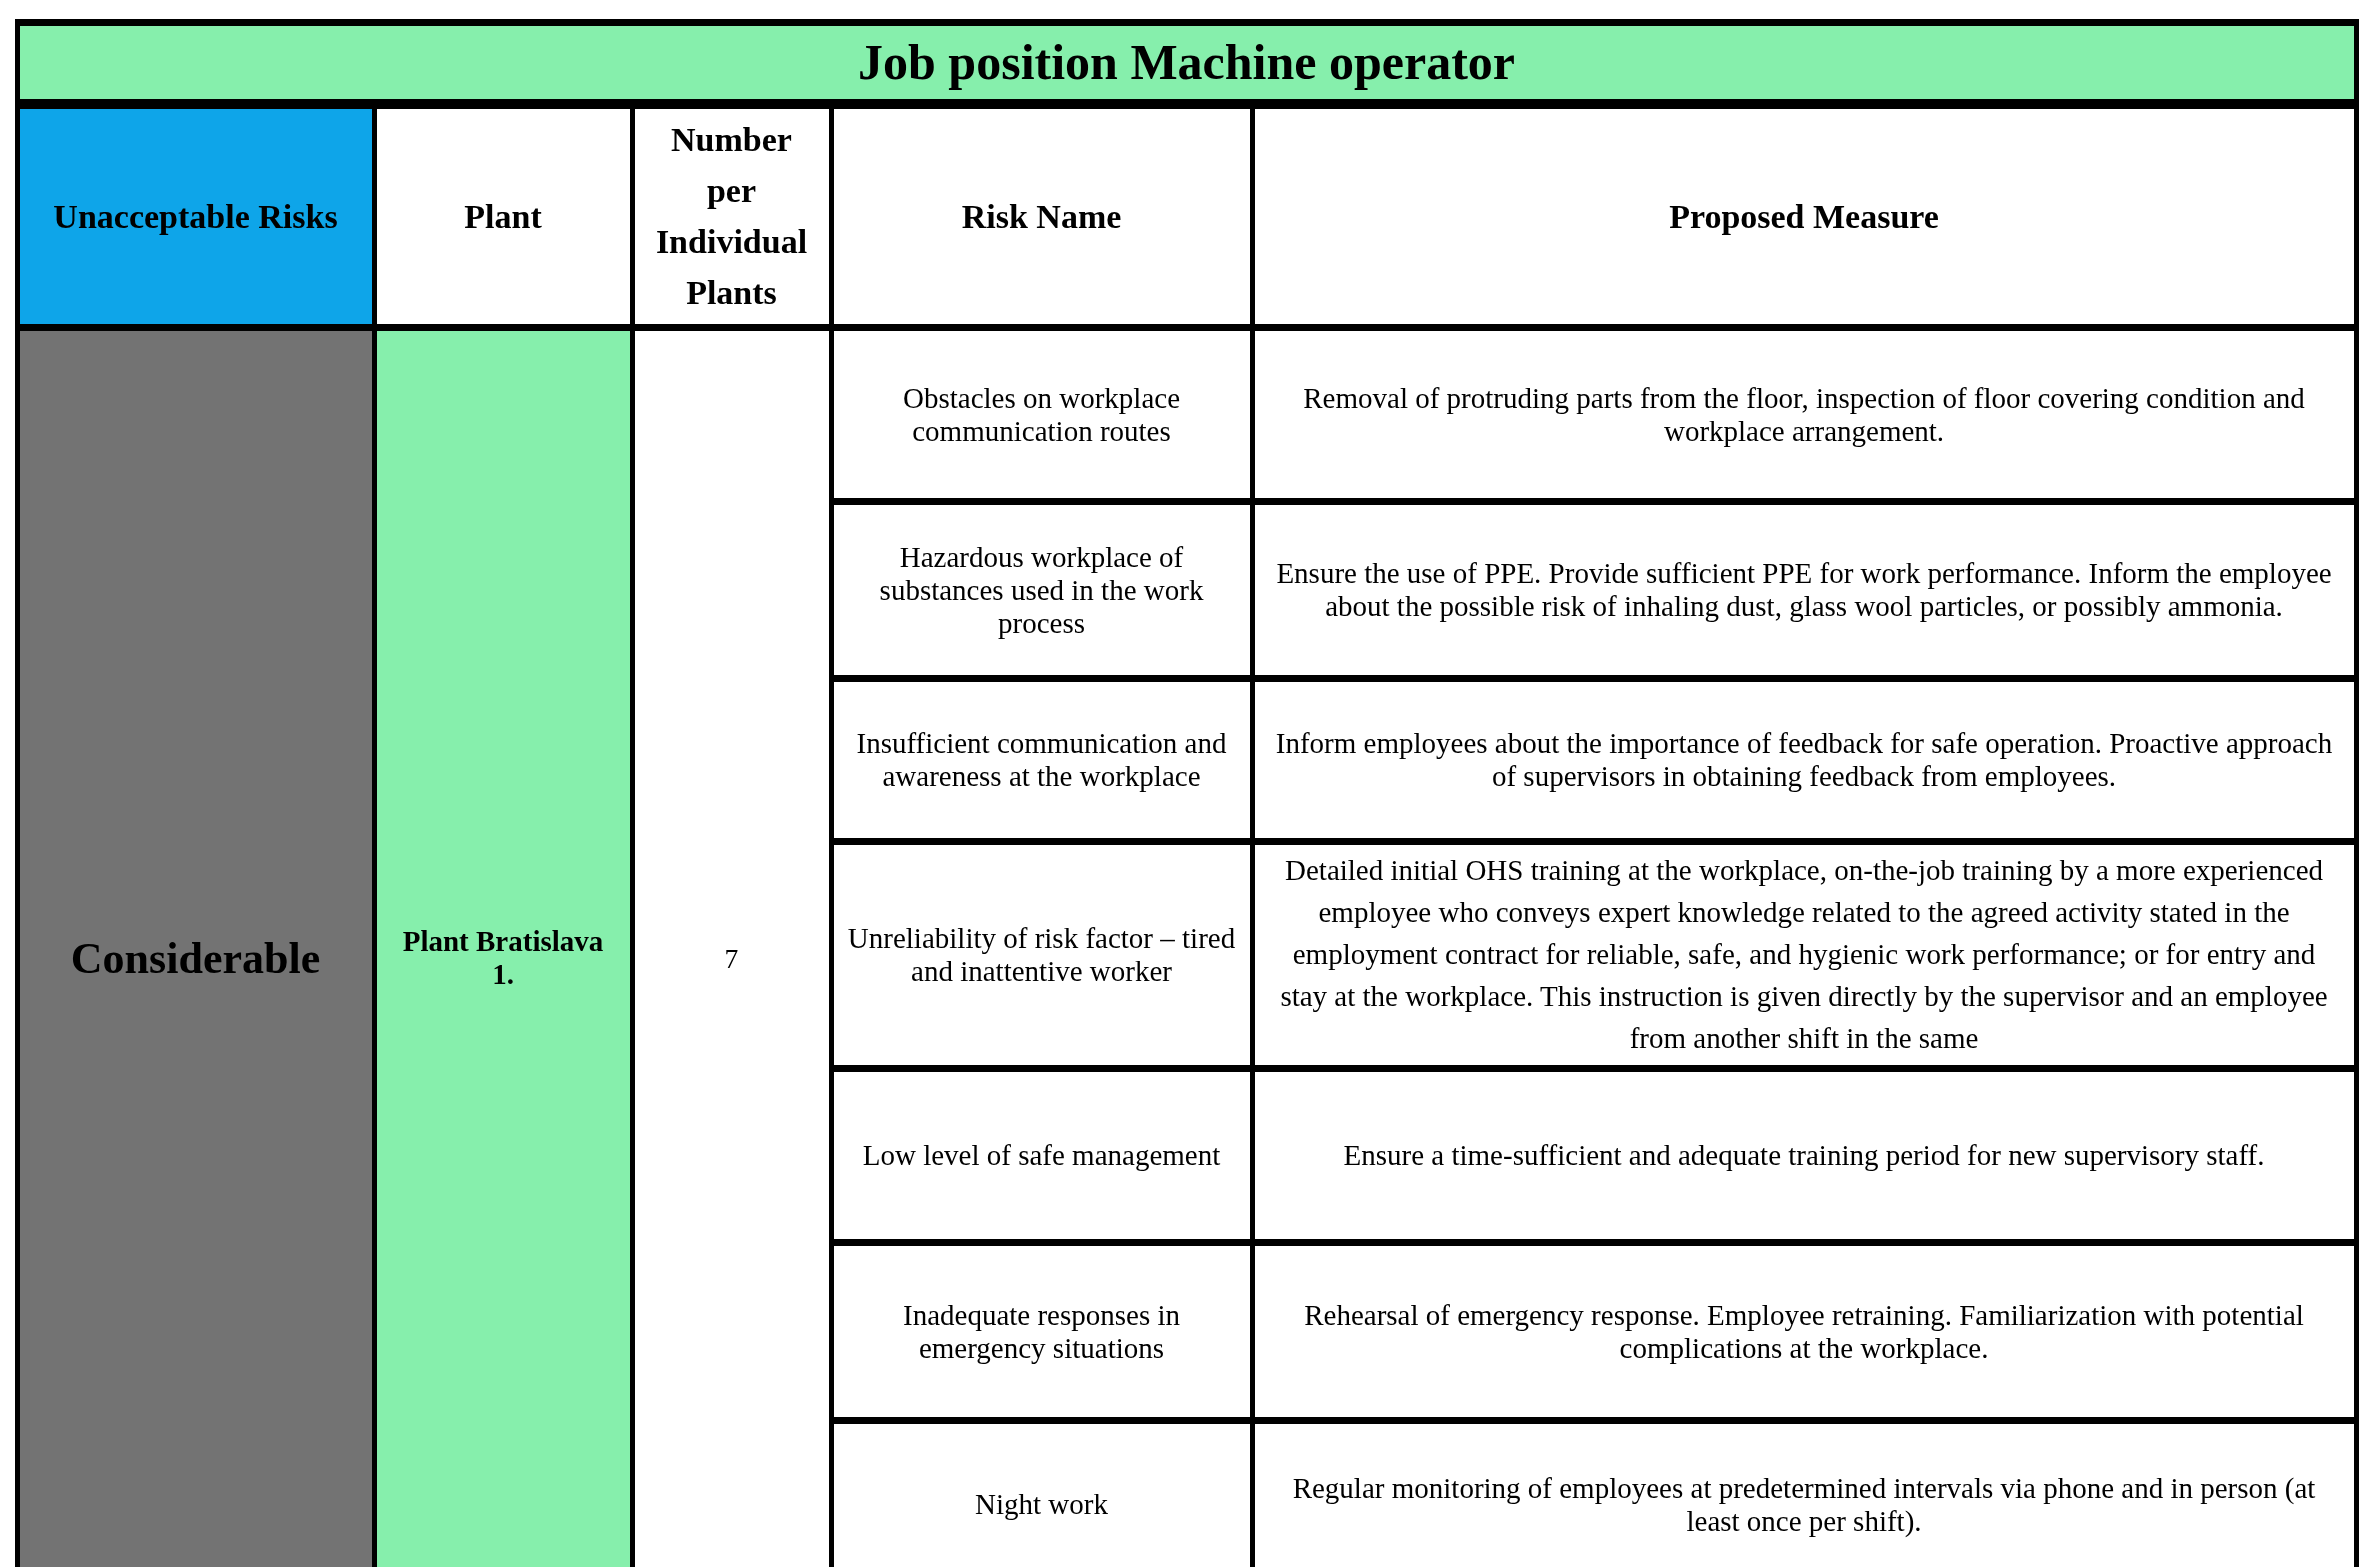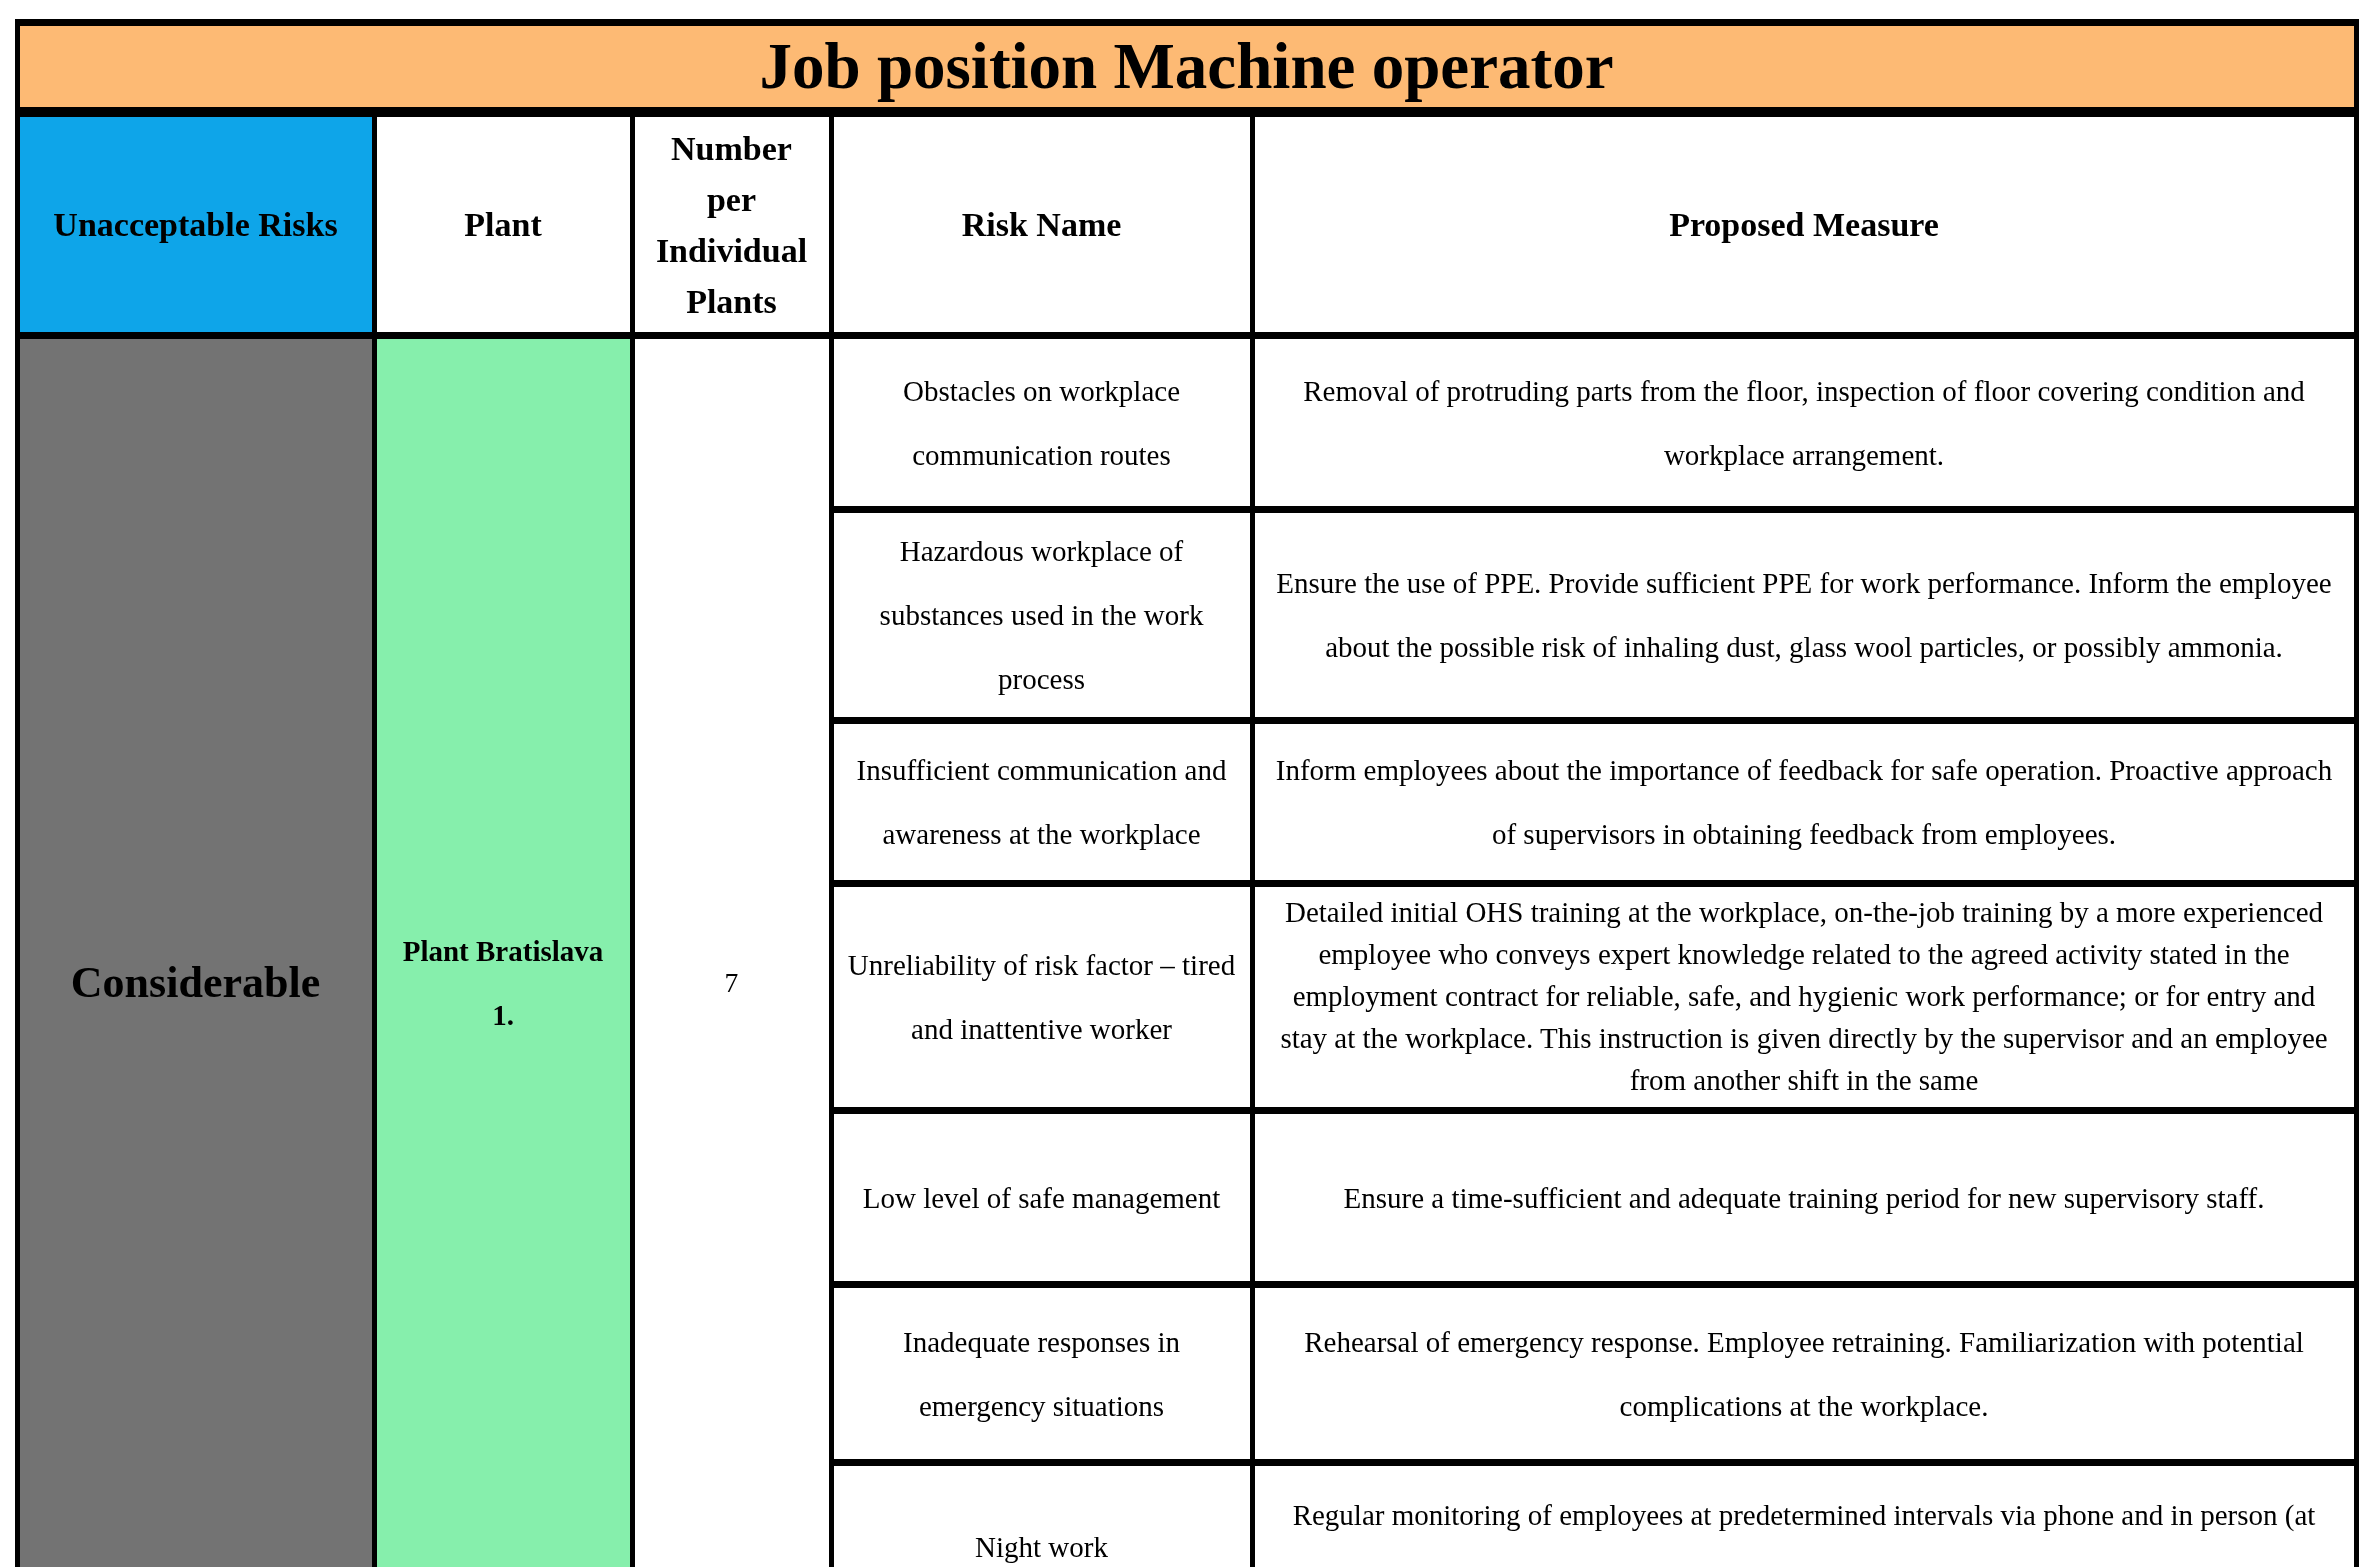--- a/index.html
+++ b/index.html
@@ -29,36 +29,36 @@
     border: 5.8px solid #000;
     border-top-width: 7.3px;
     border-bottom-width: 7.3px;
     box-sizing: border-box;
     text-align: center;
     vertical-align: middle;
     overflow: hidden;
     padding: 5.8px 11.6px;
   }
   .title-cell {
-    background: #fdba74;
-    font-size: 65px;
+    background: #86efac;
+    font-size: 50px;
     font-weight: bold;
     border-bottom-width: 10.2px;
     padding: 2.9px 0;
   }
   .hdr {
     font-weight: bold;
     font-size: 34px;
     line-height: 1.5;
     padding: 5.8px 8.7px;
   }
   .hdr-risks { background: #0ea5e9; text-align: center; }
   .body-cell {
     font-size: 29px;
-    line-height: 64px;
+    line-height: 33px;
   }
   .lvl-cell {
     background: #737373;
     font-weight: bold;
     font-size: 44px;
   }
   .plant-cell {
     background: #86efac;
     font-weight: bold;
     font-size: 29px;

